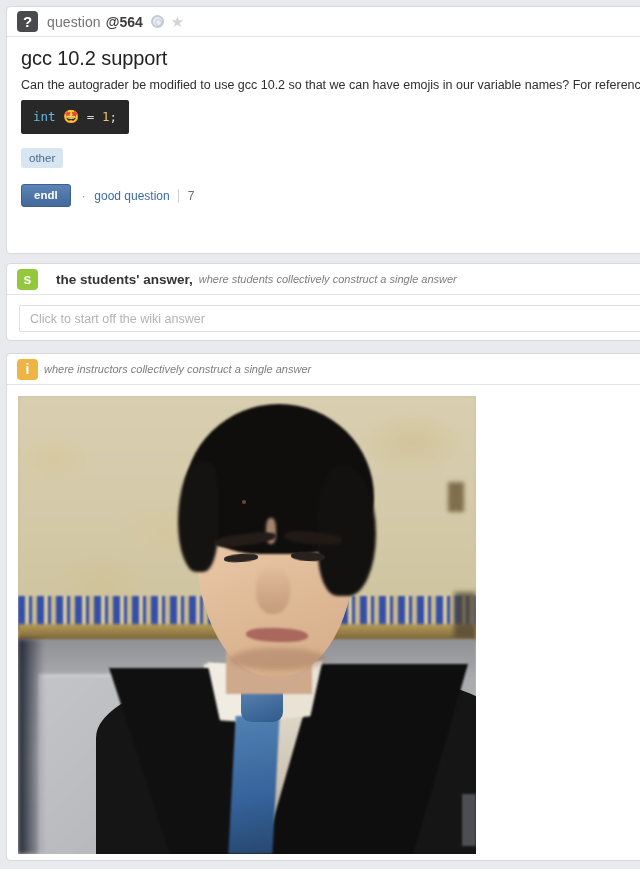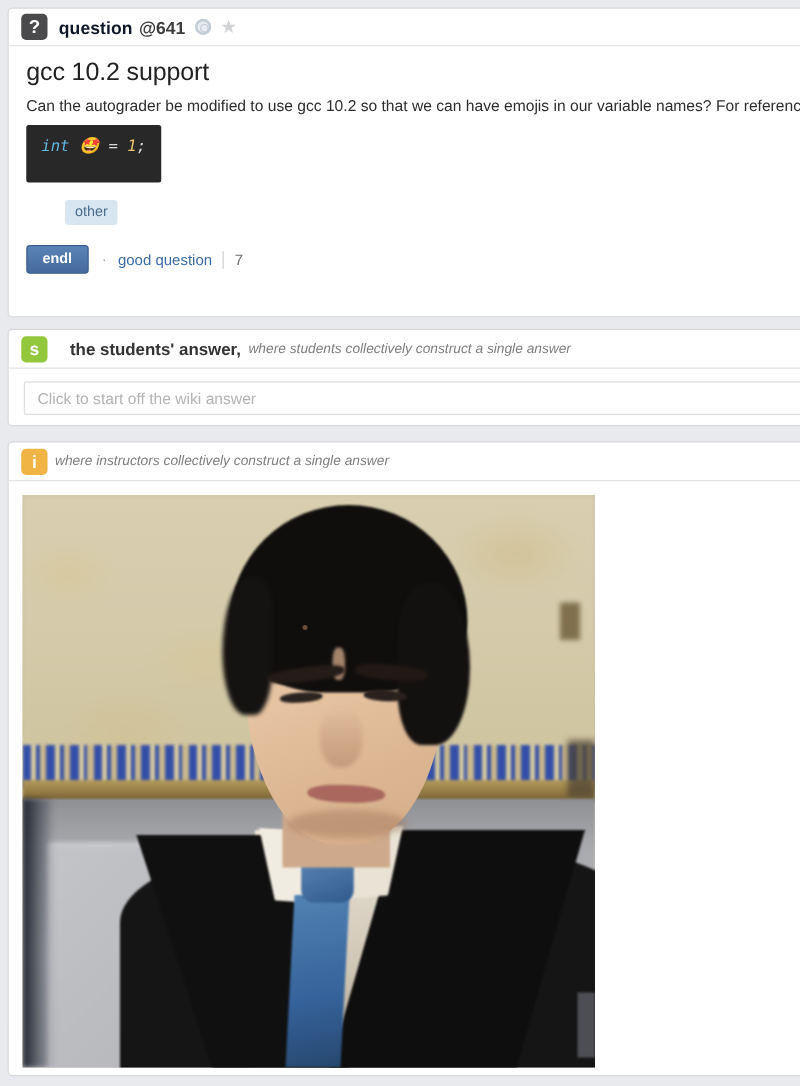--- a/index.html
+++ b/index.html
@@ -46,22 +46,22 @@
     color: #ffffff;
     font-size: 15px;
     font-weight: bold;
     line-height: 21px;
     text-align: center;
     flex: 0 0 auto;
   }
   .q-type {
     margin-left: 9px;
     font-size: 14px;
-    font-weight: bold;
-    color: #0f172a;
+    font-weight: normal;
+    color: #737373;
     letter-spacing: .1px;
   }
   .q-num {
     margin-left: 5px;
     font-size: 14px;
     font-weight: bold;
     color: #3c3c3c;
   }
   .icon-round {
     margin-left: 8px;
@@ -99,42 +99,40 @@
     color: #2e2e2e;
     line-height: 16px;
     margin: 0 0 7px 0;
     white-space: nowrap;
   }
 
   .codeblock {
     display: inline-block;
     background: #282828;
     border-radius: 2px;
-    padding: 7px 12px 19px 12px;
+    padding: 7px 12px 8px 12px;
     font-family: "DejaVu Sans Mono", "Liberation Mono", monospace;
     font-size: 12.5px;
     line-height: 19px;
     white-space: nowrap;
-    font-style: italic;
   }
   .tok-kw   { color: #63b8e0; }
   .tok-ns   { color: #6fc49a; }
   .tok-op   { color: #d8d8d8; }
   .tok-num  { color: #e8c36a; }
   .tok-emoji{ font-family: "DejaVu Sans", sans-serif; font-size: 13px; }
 
   .tag-row { padding: 14px 14px 0 14px; }
   .tag {
     display: inline-block;
     background: #d8e6f2;
     color: #4a6b8a;
     font-size: 11.5px;
     padding: 4px 8px 4px 8px;
     border-radius: 3px;
-    margin-left: 31px;
   }
 
   .action-row {
     display: flex;
     align-items: center;
     padding: 16px 14px 0 14px;
   }
   .btn-edit {
     background: #4e78ac;
     background-image: linear-gradient(#5b84b6, #44699b);
@@ -414,21 +412,21 @@
 </head>
 <body>
 
 <div id="page">
 
   <div class="card" id="question-card">
 
     <div class="q-header">
       <div class="q-badge">?</div>
       <span class="q-type">question</span>
-      <span class="q-num">@641</span>
+      <span class="q-num">@564</span>
       <span class="icon-round"></span>
       <span class="icon-star">★</span>
     </div>
 
     <div class="q-body">
       <h1 class="q-title">gcc 10.2 support</h1>
       <p class="q-text">Can the autograder be modified to use gcc 10.2 so that we can have emojis in our variable names? For reference:</p>
 
       <div class="codeblock">
         <div>

